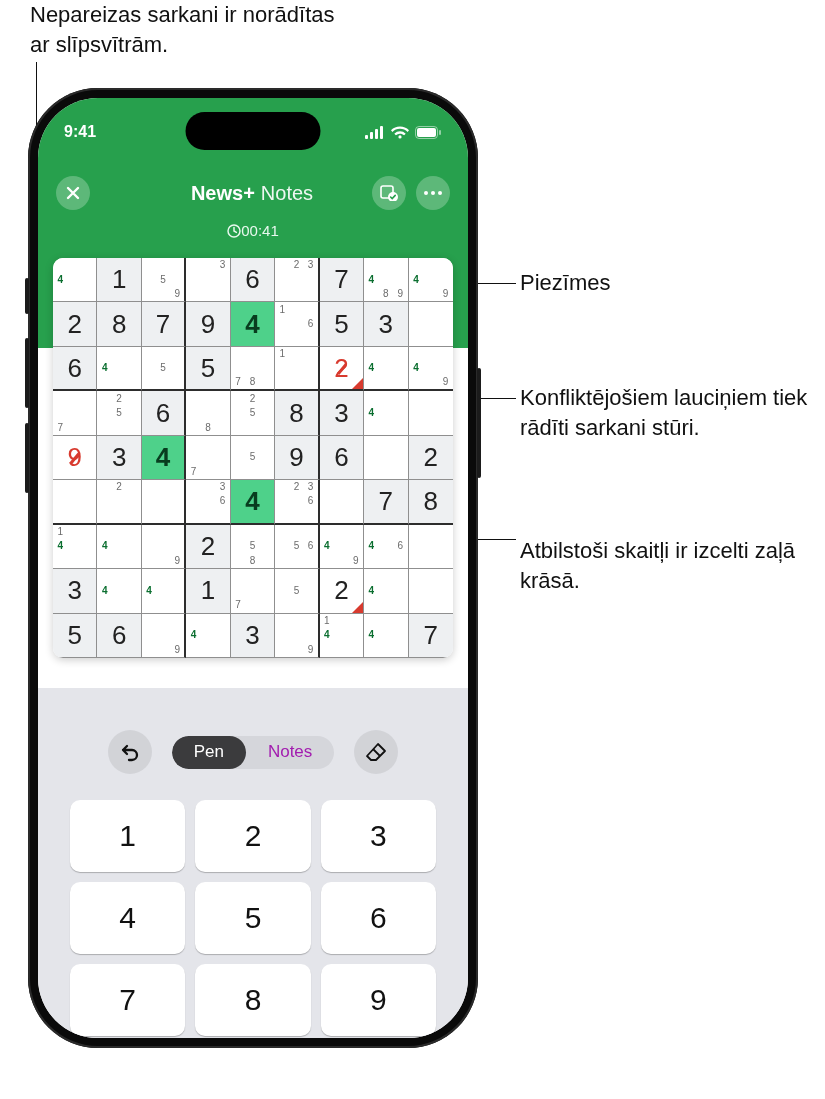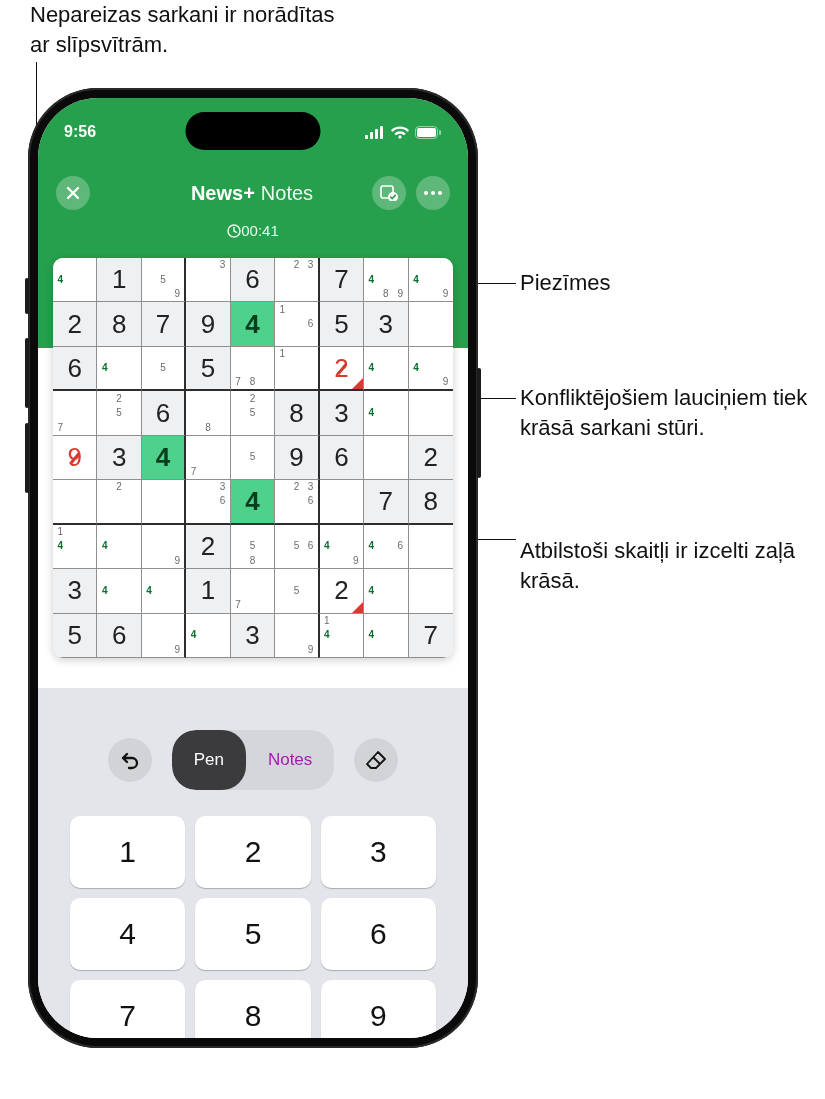--- a/index.html
+++ b/index.html
@@ -65,60 +65,60 @@
   
   .notes{position:absolute;inset:0;display:grid;grid-template-columns:repeat(3,1fr);grid-template-rows:repeat(3,1fr);}
   .notes span{display:flex;align-items:center;justify-content:center;font-size:10px;color:#6b6b6b;line-height:1;}
   .notes span.hn{color:#0a6e2f;font-weight:700;position:relative;}
   .notes span.hn::before{content:"";position:absolute;width:11px;height:11px;border-radius:50%;background:#9ee7b8;z-index:-1;}
 
   
   .controls{position:absolute;top:590px;left:0;right:0;bottom:0;background:var(--keypad-bg);padding-top:42px;}
   .toolrow{display:flex;align-items:center;justify-content:center;gap:20px;margin-bottom:26px;}
   .toolbtn{width:44px;height:44px;border-radius:24px;background:rgba(0,0,0,0.08);display:flex;align-items:center;justify-content:center;}
-  .pill{display:flex;background:var(--pill-bg);border-radius:24px;overflow:hidden;height:60px;}
+  .pill{display:flex;background:var(--pill-bg);border-radius:24px;overflow:hidden;height:33px;}
   .pill .seg{padding:0 22px;display:flex;align-items:center;font-size:17px;color:#a21caf;}
   .pill .seg.active{background:var(--pill-active);color:#fff;border-radius:24px;}
 
   .keypad{display:grid;grid-template-columns:repeat(3,1fr);grid-template-rows:repeat(3,1fr);gap:10px;margin:0 32px;}
   .key{height:72px;border-radius:10px;background:var(--key-bg);display:flex;align-items:center;justify-content:center;font-size:30px;color:#111;box-shadow:0 1px 1px rgba(0,0,0,0.25);}
 
   
   .side-btn{position:absolute;background:#1b1b1b;border-radius:2px;}
 </style>
 </head>
 <body>
 
 <div class="stage">
 
   <div class="callout" style="left:30px;top:0;max-width:310px;">Nepareizas sarkani ir norādītas ar slīpsvītrām.</div>
   <div class="leader leader-v" style="left:36px;top:62px;height:400px;"></div>
 
   <div class="callout" style="left:520px;top:268px;">Piezīmes</div>
   <div class="leader leader-h" style="left:432px;top:283px;width:84px;"></div>
 
-  <div class="callout" style="left:520px;top:383px;">Konfliktējošiem lauciņiem tiek krāsā sarkani stūri.</div>
+  <div class="callout" style="left:520px;top:383px;">Konfliktējošiem lauciņiem tiek rādīti sarkani stūri.</div>
   <div class="leader leader-h" style="left:348px;top:398px;width:168px;"></div>
 
   <div class="callout" style="left:520px;top:524px;margin-top:12px;">Atbilstoši skaitļi ir izcelti zaļā krāsā.</div>
   <div class="leader leader-h" style="left:266px;top:539px;width:250px;"></div>
 
   <div class="phone">
 
     <div class="side-btn" style="left:-3px;top:190px;width:4px;height:36px;"></div>
     <div class="side-btn" style="left:-3px;top:250px;width:4px;height:70px;"></div>
     <div class="side-btn" style="left:-3px;top:335px;width:4px;height:70px;"></div>
     <div class="side-btn" style="right:-3px;top:280px;width:4px;height:110px;"></div>
 
     <div class="screen">
       <div class="island"></div>
 
       <div class="header">
         <div class="status">
-          <span>9:56</span>
+          <span>9:41</span>
           <div class="icons">
             <svg width="20" height="13" viewBox="0 0 20 13">
                 <g fill="#fff">
                   <rect x="0" y="9" width="3" height="4" rx="1"></rect>
                   <rect x="5" y="6" width="3" height="7" rx="1"></rect>
                   <rect x="10" y="3" width="3" height="10" rx="1"></rect>
                   <rect x="15" y="0" width="3" height="13" rx="1"></rect>
                 </g>
               </svg>
             <svg width="18" height="13" viewBox="0 0 18 13">

